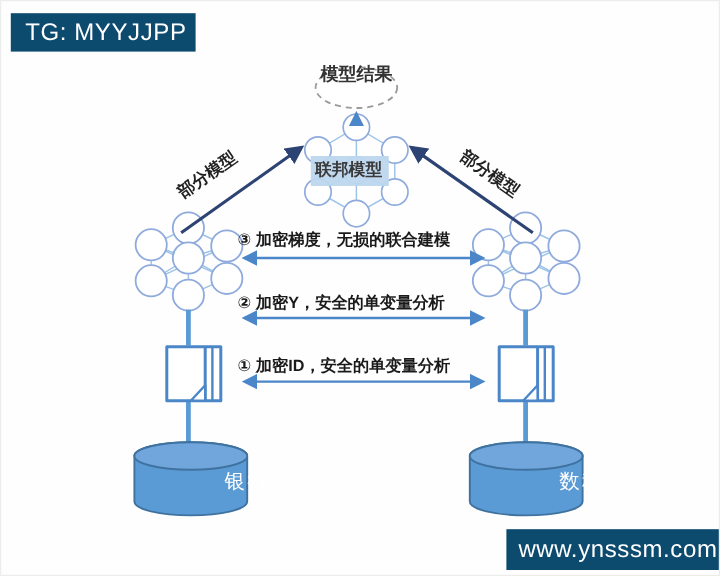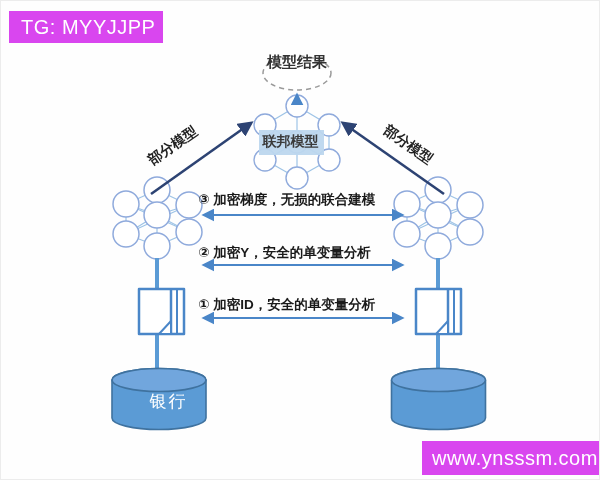--- a/index.html
+++ b/index.html
@@ -4,35 +4,35 @@
 <style>
   html,body{margin:0;padding:0;background:#fff;}
   .canvas{
     position:relative;width:600px;height:480px;background:#fefefe;
     border:1px solid #ececec;box-sizing:border-box;overflow:hidden;
     font-family:"Liberation Sans","DejaVu Sans",sans-serif;
   }
   .canvas svg{position:absolute;left:0;top:0;}
   .olabel{position:absolute;color:#2b2b2b;white-space:nowrap;}
   .banner{
-    position:absolute;background:#d946ef;color:#ffffff;
+    position:absolute;background:#0c4a6e;color:#ffffff;
     display:flex;align-items:center;letter-spacing:.5px;
   }
   .banner-tl{left:8px;top:10px;width:142px;height:32px;font-size:20px;padding-left:12px;}
   .banner-br{left:421px;top:440px;width:171px;height:34px;font-size:20px;padding-left:10px;}
   .ellipse-text{left:263px;top:52px;width:66px;text-align:center;font-size:15px;color:#333;font-weight:600;}
   .fed-label{left:258px;top:132px;width:63px;text-align:center;font-size:14px;color:#3a3a3a;font-weight:600;}
   .branch-label{font-size:14px;font-weight:600;color:#222;width:84px;text-align:center;}
   .branch-left{left:130px;top:136px;transform:rotate(-35deg);}
   .branch-right{left:365px;top:135px;transform:rotate(35deg);}
   .step-label{left:197px;width:210px;font-size:13.5px;font-weight:600;color:#1a1a1a;}
   .step-1{top:190px;}
   .step-2{top:243px;}
   .step-3{top:295px;}
-  .cyl-label{width:113px;text-align:center;color:#ffffff;font-size:17px;letter-spacing:2px;top:389px;}
+  .cyl-label{width:113px;text-align:right;color:#ffffff;font-size:17px;letter-spacing:2px;top:389px;}
   .cyl-left{left:111px;}
   .cyl-right{left:390px;}
 </style>
 </head>
 <body>
 
 <div class="canvas">
 
   <svg width="600" height="480" viewBox="0 0 600 480">
     <defs>
@@ -178,13 +178,14 @@
   <div class="olabel fed-label">联邦模型</div>
 
   <div class="olabel branch-label branch-left">部分模型</div>
   <div class="olabel branch-label branch-right">部分模型</div>
 
   <div class="olabel step-label step-1">③ 加密梯度，无损的联合建模</div>
   <div class="olabel step-label step-2">② 加密Y，安全的单变量分析</div>
   <div class="olabel step-label step-3">① 加密ID，安全的单变量分析</div>
 
   <div class="olabel cyl-label cyl-left">银行</div>
+  <div class="olabel cyl-label cyl-right">数科</div>
 </div>
 
 </body></html>

